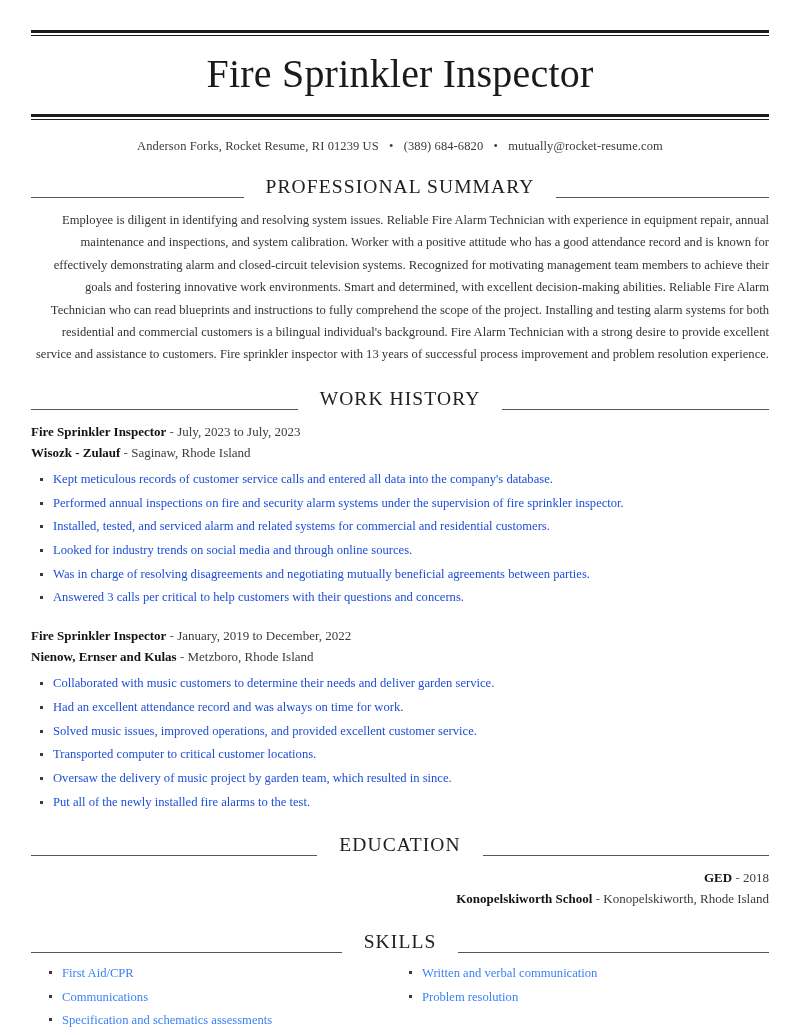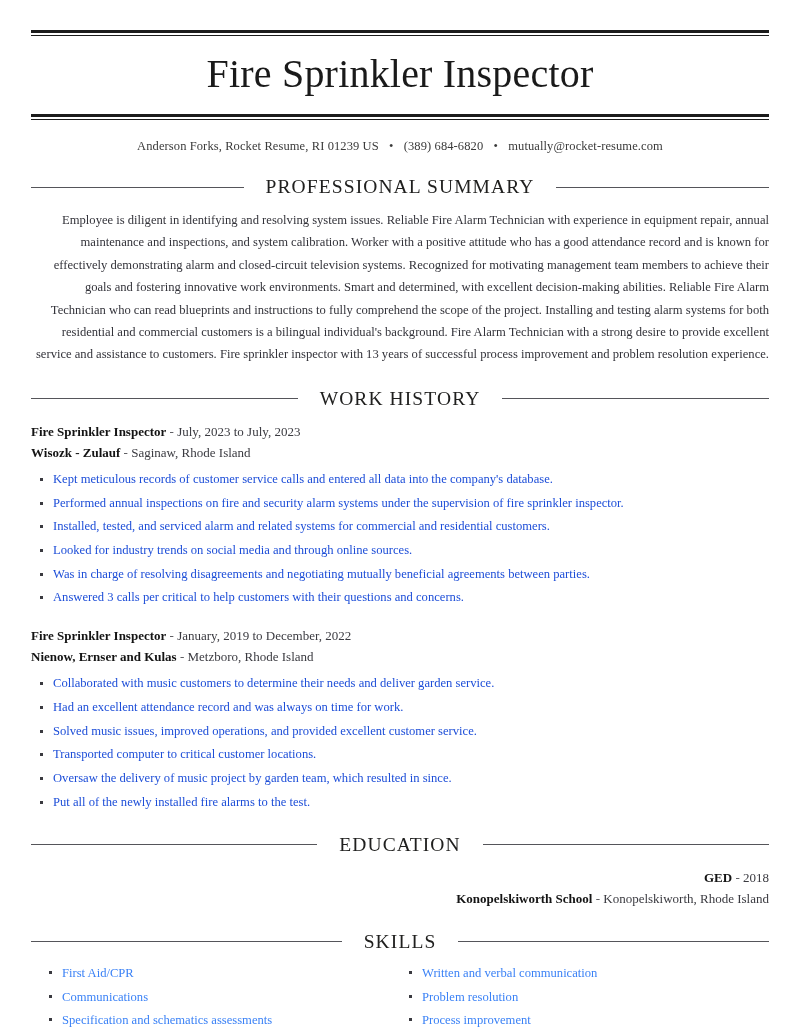--- a/index.html
+++ b/index.html
@@ -55,21 +55,21 @@
   }
   .contact-sep {
     display: inline-block;
     padding: 0 7px;
     color: #3a3a3a;
   }
 
   
   .section-head {
     display: flex;
-    align-items: center;
+    align-items: flex-end;
     gap: 22px;
     margin-top: 22px;
     margin-bottom: 11px;
   }
   .section-head .hline {
     flex: 1 1 auto;
     height: 1px;
     background: #55555a;
   }
   .section-head .stitle {
@@ -268,19 +268,18 @@
         <li>First Aid/CPR</li>
         <li>Communications</li>
         <li>Specification and schematics assessments</li>
 
       </ul>
     </div>
     <div class="skills-col right">
       <ul>
         <li>Written and verbal communication</li>
         <li>Problem resolution</li>
-        <li>Process improvement</li>
 
       </ul>
     </div>
   </div>
 
 </div>
 
 </body></html>

